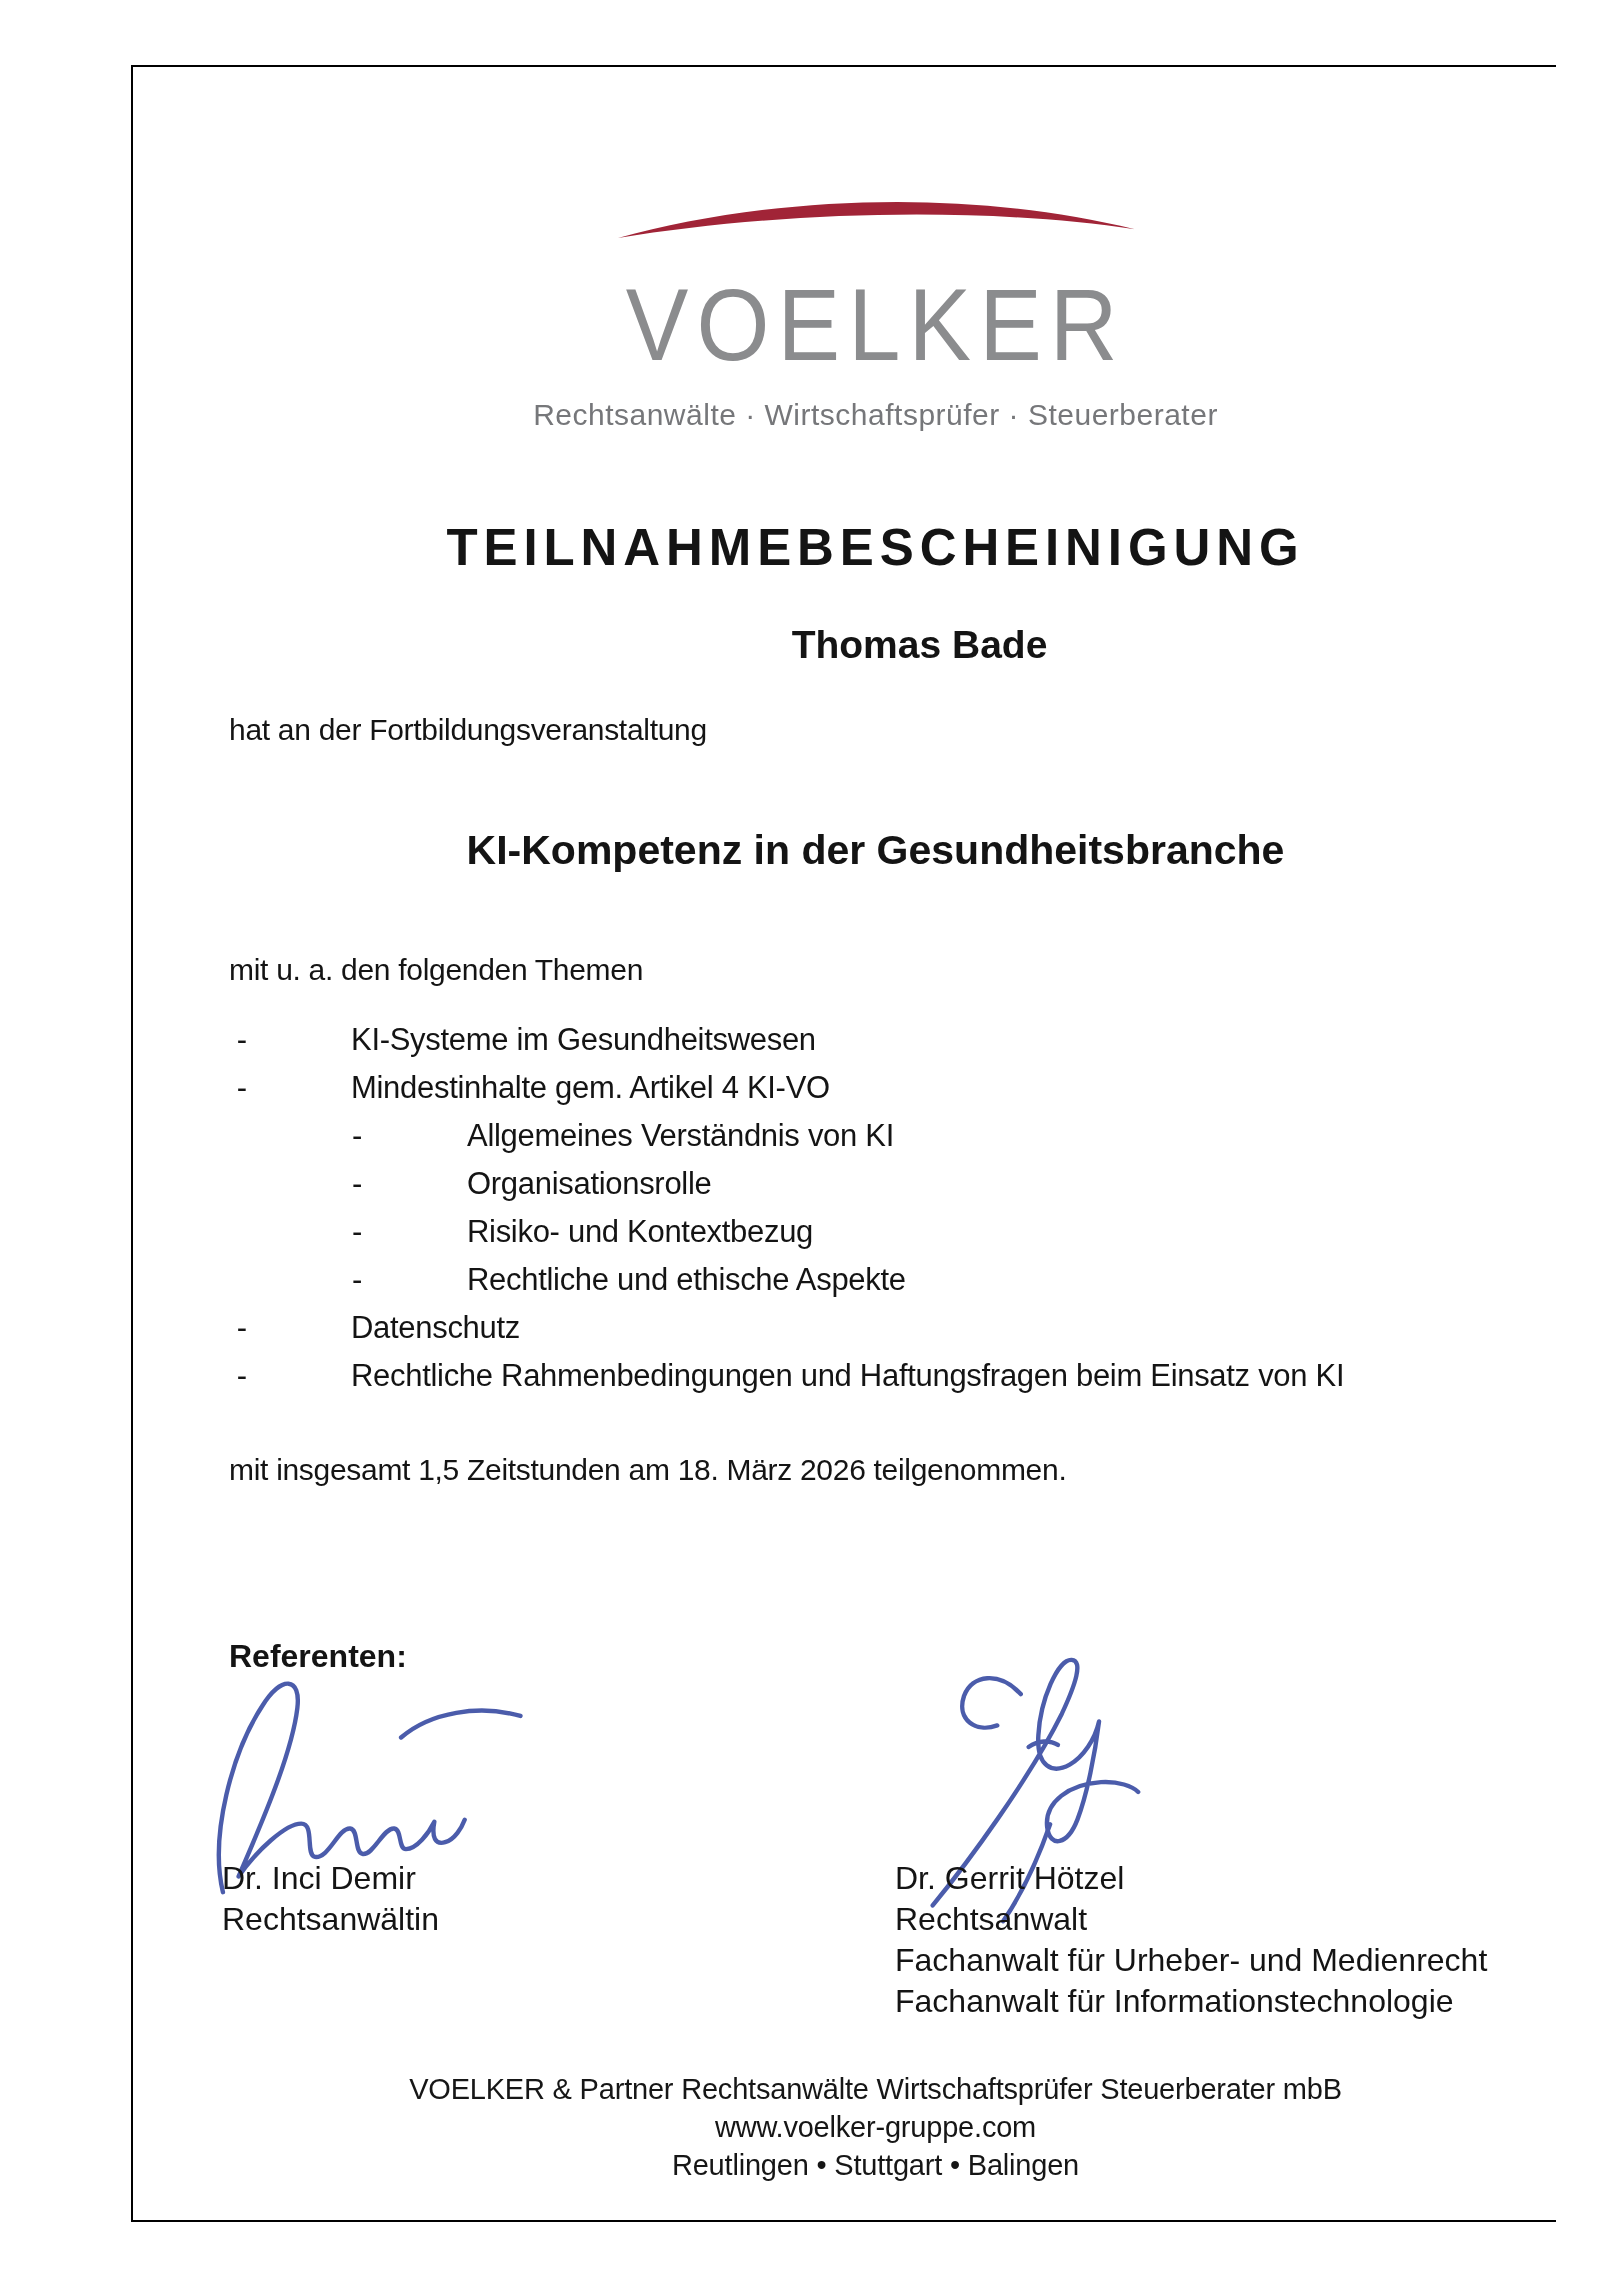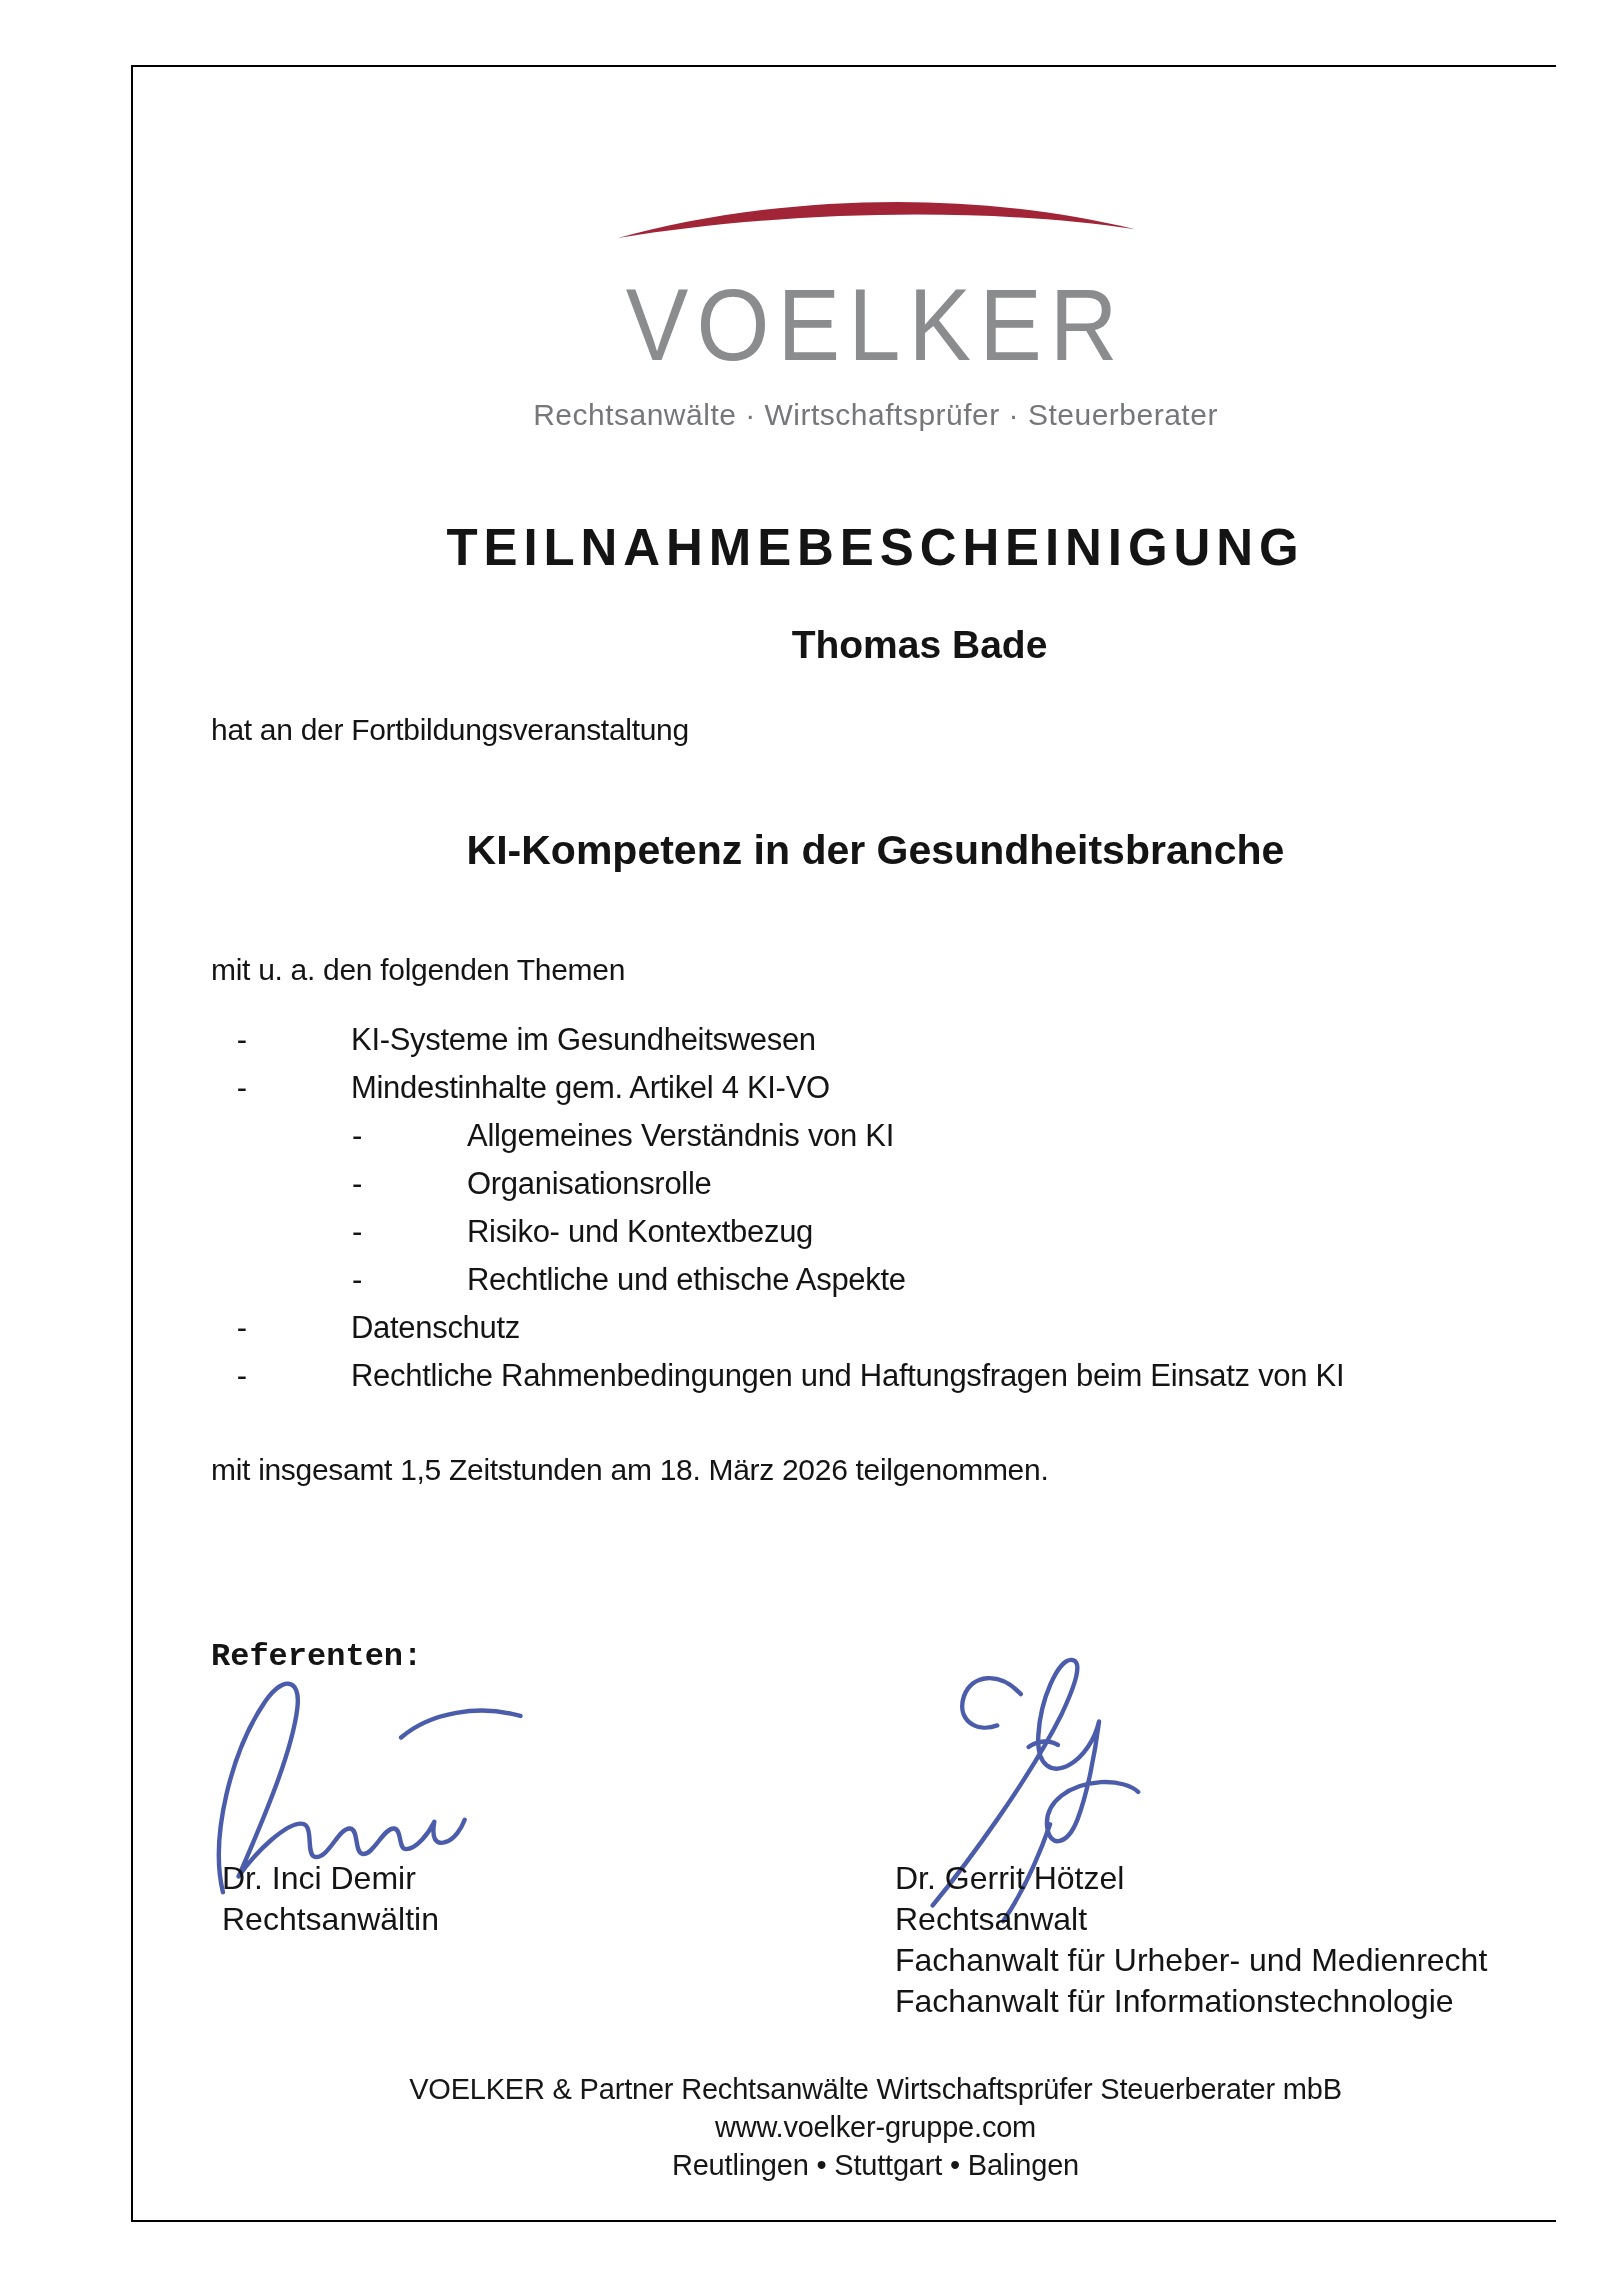--- a/index.html
+++ b/index.html
@@ -11,21 +11,21 @@
     color:#141414;
     overflow:hidden;
     margin:0 auto;
   }
   .frame{
     position:absolute;left:66px;top:65px;width:1487px;height:2157px;
     border:2px solid #000;border-bottom-width:2.9px;
     box-sizing:border-box;
   }
   .centered{position:absolute;left:0;width:1621px;text-align:center;white-space:nowrap;}
-  .leftcol{position:absolute;left:146px;white-space:nowrap;}
+  .leftcol{position:absolute;left:164px;white-space:nowrap;}
 
   .logo-arc{position:absolute;left:551px;top:194px;width:521px;height:47px;}
   .brand{
     top:274px;font-size:102px;line-height:102px;font-weight:400;
     color:#8b8c8e;letter-spacing:8.8px;font-stretch:condensed;
   }
   .brand-inner{display:inline-block;transform:scaleX(.92);transform-origin:center;}
   .tagline{
     top:398px;font-size:30px;line-height:33px;color:#76777a;
     letter-spacing:0.5px;font-stretch:condensed;
@@ -43,21 +43,21 @@
   .topics{position:absolute;left:158px;top:1020px;width:1274px;}
   .topic-row{position:relative;height:48px;font-size:31px;letter-spacing:-0.3px;font-stretch:condensed;}
   .topic-row .dash{position:absolute;top:0;line-height:39px;}
   .topic-row .lbl{position:absolute;top:0;line-height:39px;white-space:nowrap;}
   .topic-row.level1 .dash{left:13.7px;}
   .topic-row.level1 .lbl{left:128px;}
   .topic-row.level2 .dash{left:129px;}
   .topic-row.level2 .lbl{left:244px;}
 
   .closing{top:1452px;font-size:30px;line-height:35px;letter-spacing:-0.3px;font-stretch:condensed;}
-  .referents-label{top:1638px;font-size:32px;line-height:37px;font-weight:700;font-stretch:condensed;font-family:Liberation Mono, monospace;}
+  .referents-label{top:1638px;font-size:32px;line-height:37px;font-weight:700;font-stretch:condensed;}
 
   .sig{position:absolute;}
   .sig svg{display:block;}
   .sig-left{left:140px;top:1669px;}
   .sig-right{left:838px;top:1653px;}
 
   .ref-block{position:absolute;font-size:32px;line-height:41px;font-stretch:condensed;white-space:nowrap;}
   .ref-left{left:157px;top:1858px;}
   .ref-right{left:830px;top:1858px;}
 

